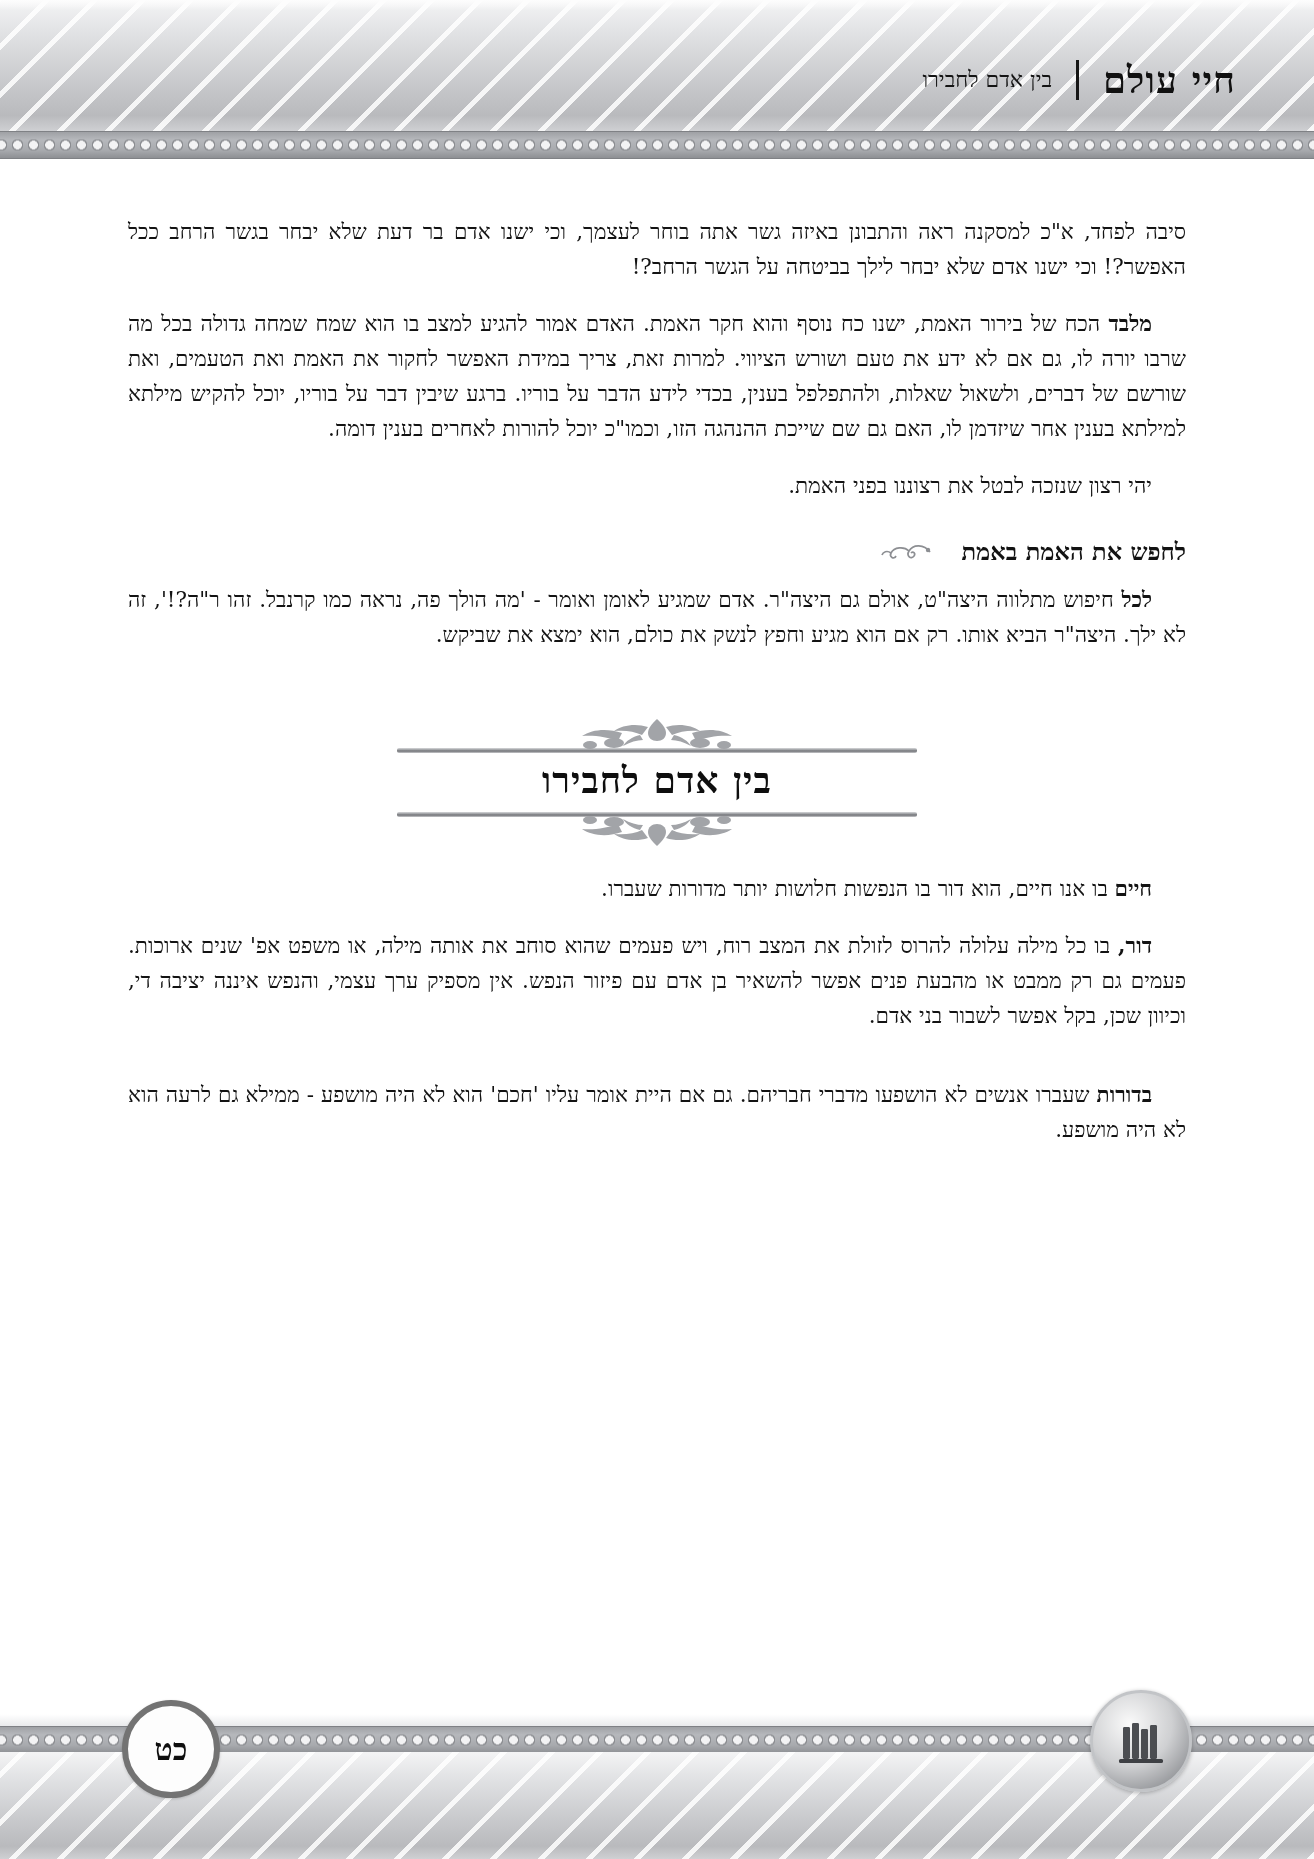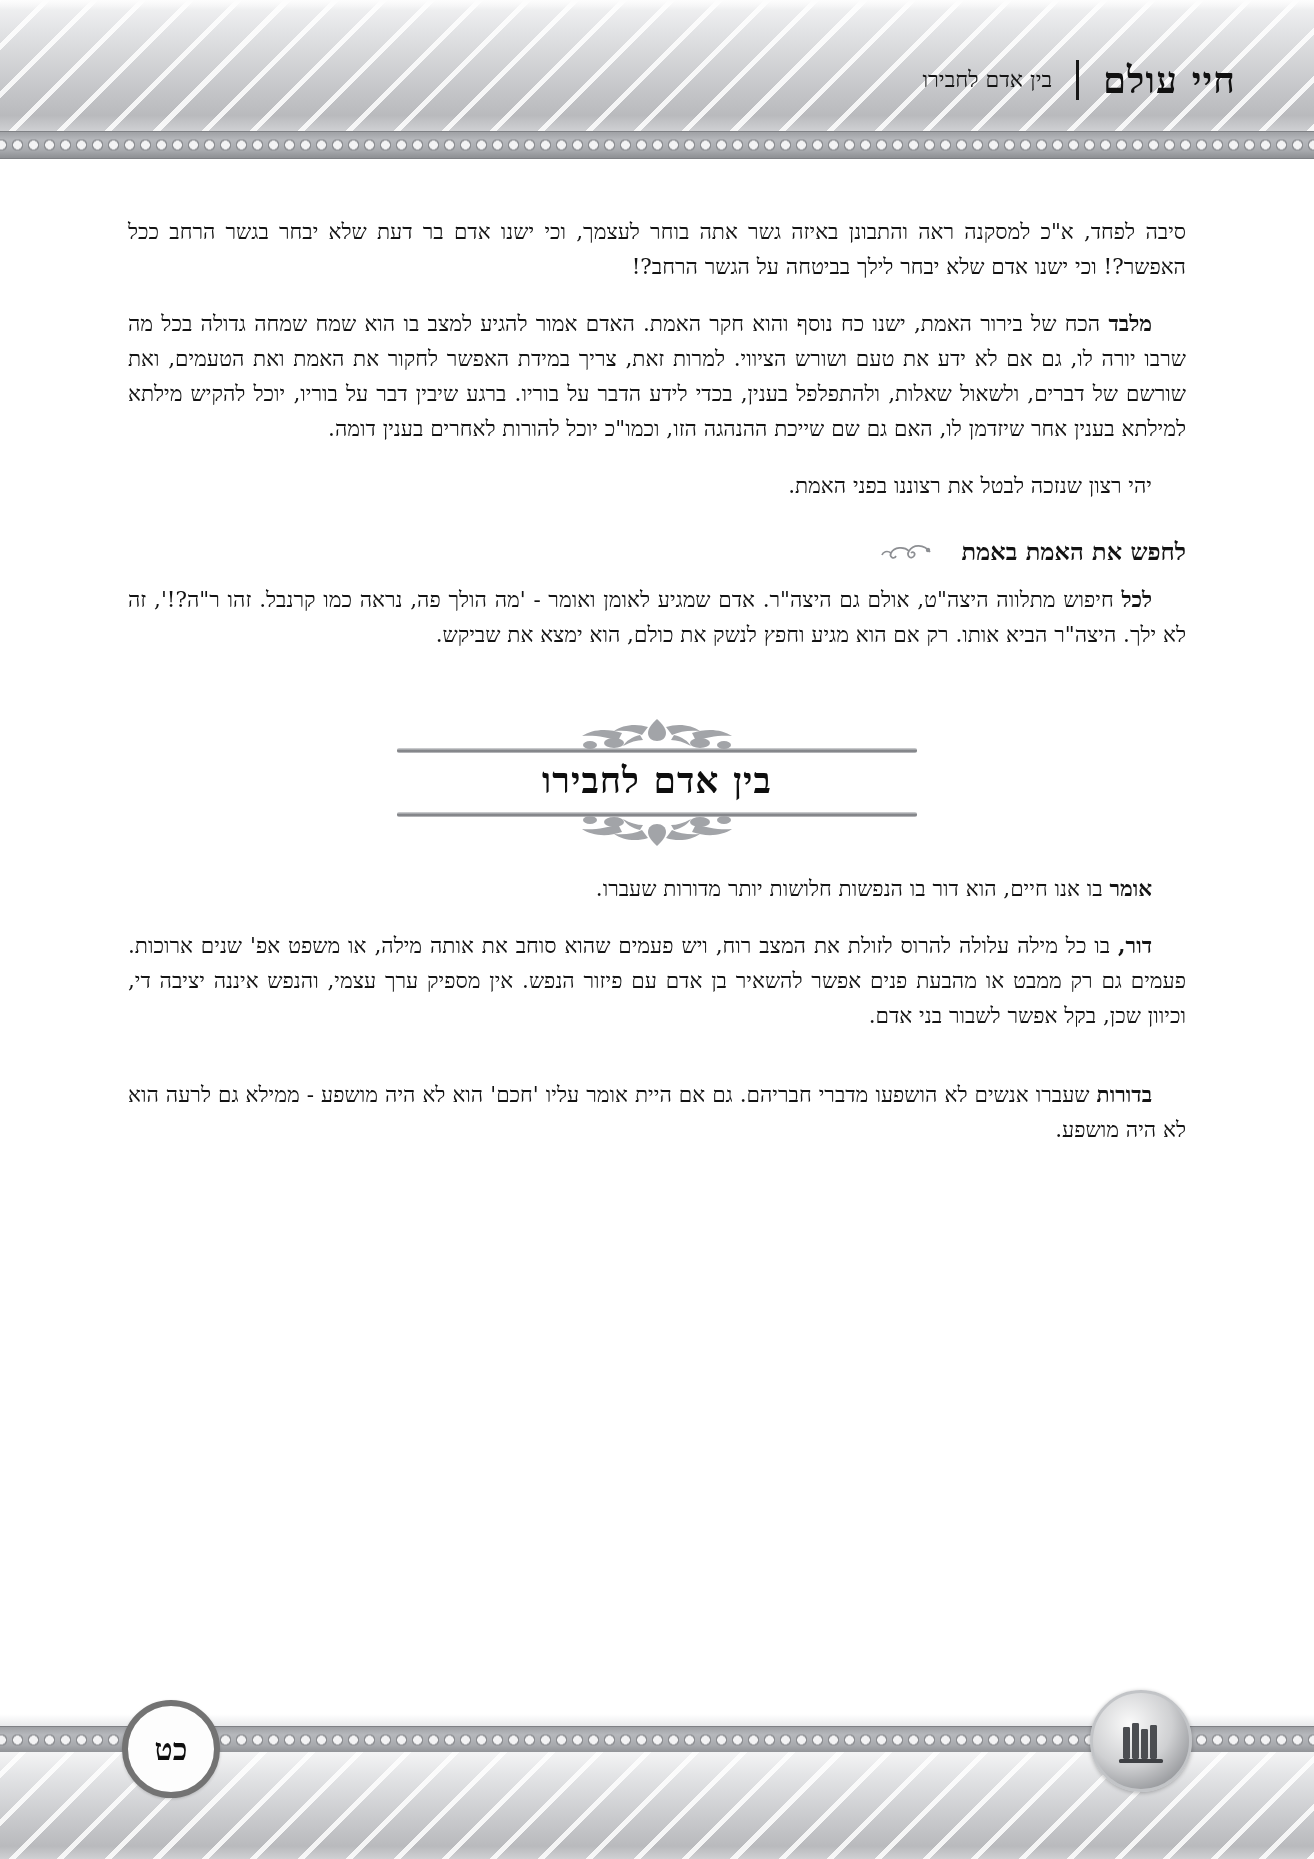--- a/index.html
+++ b/index.html
@@ -223,21 +223,21 @@
           <path d="M122 18 c8 2 14 6 17 11 c-7-4-14-6-20-6z"></path>
           <ellipse cx="62" cy="26" rx="10" ry="5"></ellipse>
           <ellipse cx="148" cy="26" rx="10" ry="5"></ellipse>
           <ellipse cx="38" cy="28" rx="7" ry="4"></ellipse>
           <ellipse cx="172" cy="28" rx="7" ry="4"></ellipse>
         </g>
       </svg>
     </div>
 
     <p class="body indent">
-      <span class="lead">אומר</span><span> בו אנו חיים, הוא דור בו הנפשות חלושות יותר מדורות שעברו.</span>
+      <span class="lead">חיים</span><span> בו אנו חיים, הוא דור בו הנפשות חלושות יותר מדורות שעברו.</span>
     </p>
 
     <p class="body indent">
       <span class="lead">דור,</span><span> בו כל מילה עלולה להרוס לזולת את המצב רוח, ויש פעמים שהוא סוחב את אותה מילה, או משפט אפ' שנים ארוכות. פעמים גם רק ממבט או מהבעת פנים אפשר להשאיר בן אדם עם פיזור הנפש. אין מספיק ערך עצמי, והנפש איננה יציבה די, וכיוון שכן, בקל אפשר לשבור בני אדם.</span>
     </p>
 
     <p class="body indent">
       <span class="lead">בדורות</span><span> שעברו אנשים לא הושפעו מדברי חבריהם. גם אם היית אומר עליו 'חכם' הוא לא היה מושפע - ממילא גם לרעה הוא לא היה מושפע.</span>
     </p>
 

